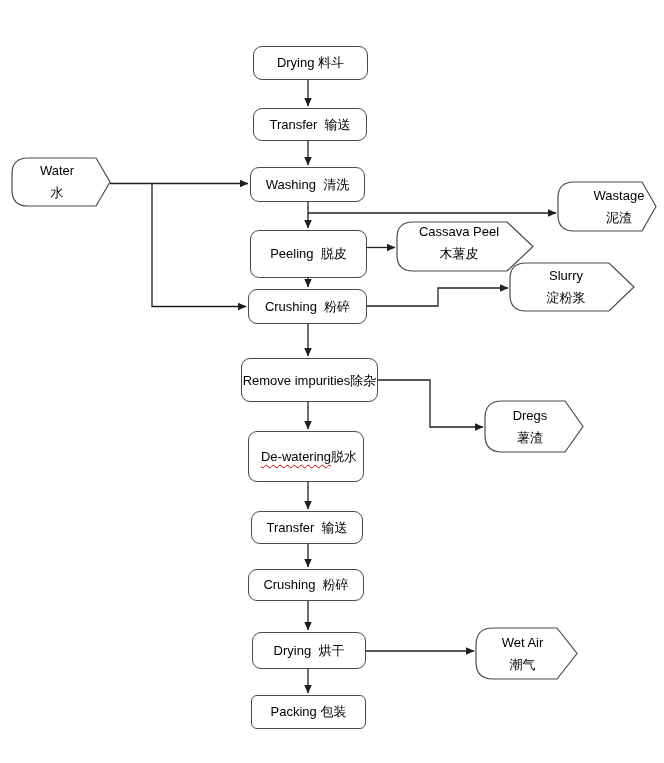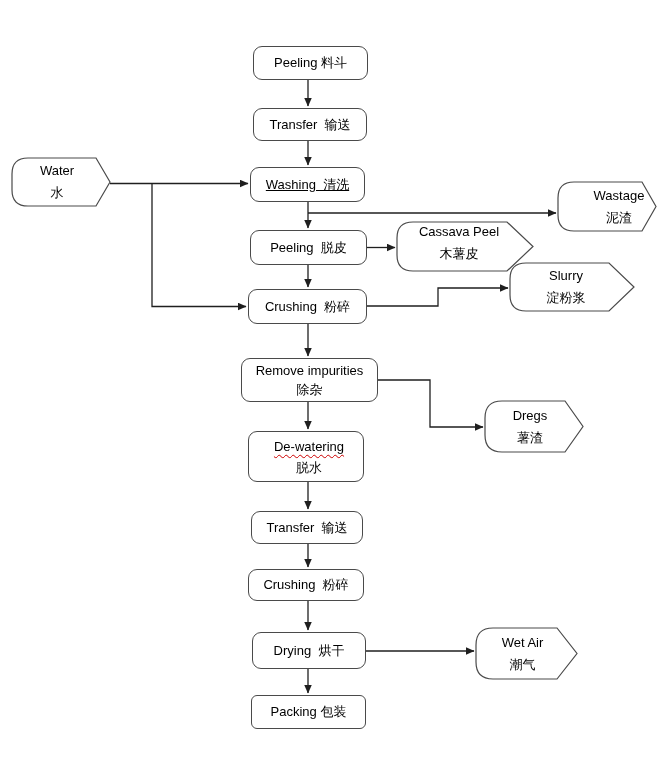--- a/index.html
+++ b/index.html
@@ -24,21 +24,21 @@
     background: #ffffff;
     display: flex;
     align-items: center;
     justify-content: center;
     font-size: 13px;
     white-space: pre;
     box-sizing: border-box;
     text-align: center;
   }
   .node.twoline {
-    flex-direction: column;
+    flex-direction: row;
     line-height: 19px;
   }
   .hexlabel {
     position: absolute;
     display: flex;
     flex-direction: column;
     align-items: center;
     justify-content: center;
     font-size: 13px;
     line-height: 22px;
@@ -88,27 +88,27 @@
     <g stroke="#4a4a4a" stroke-width="1.2" fill="#ffffff">
       <path d="M28,158 H96 L110,182 L96,206 H28 Q12,206 12,190 V174 Q12,158 28,158 Z"></path>
       <path d="M574,182 H642 L656,206.5 L642,231 H574 Q558,231 558,215 V198 Q558,182 574,182 Z"></path>
       <path d="M413,222 H507 L533,246.5 L507,271 H413 Q397,271 397,255 V238 Q397,222 413,222 Z"></path>
       <path d="M526,263 H609 L634,287 L609,311 H526 Q510,311 510,295 V279 Q510,263 526,263 Z"></path>
       <path d="M502,401 H565 L583,426.5 L565,452 H502 Q485,452 485,435 V418 Q485,401 502,401 Z"></path>
       <path d="M493,628 H557 L577,653.5 L557,679 H493 Q476,679 476,662 V645 Q476,628 493,628 Z"></path>
     </g>
   </svg>
 
-  <div class="node" style="left:253px; top:46px; width:115px; height:34px;">Peeling 料斗</div>
+  <div class="node" style="left:253px; top:46px; width:115px; height:34px;">Drying 料斗</div>
 
   <div class="node" style="left:253px; top:108px; width:114px; height:33px;">Transfer  输送</div>
 
-  <div class="node" style="left:250px; top:167px; width:115px; height:35px;text-decoration:underline;">Washing  清洗</div>
+  <div class="node" style="left:250px; top:167px; width:115px; height:35px;">Washing  清洗</div>
 
-  <div class="node" style="left:250px; top:230px; width:117px; height:35px;">Peeling  脱皮</div>
+  <div class="node" style="left:250px; top:230px; width:117px; height:48px;">Peeling  脱皮</div>
 
   <div class="node" style="left:248px; top:289px; width:119px; height:35px;">Crushing  粉碎</div>
 
   <div class="node twoline" style="left:241px; top:358px; width:137px; height:44px;">
     <span>Remove impurities</span>
     <span>除杂</span>
   </div>
 
   <div class="node twoline" style="left:248px; top:431px; width:116px; height:51px; line-height:21px;padding-left:6px;">
     <span class="squiggle">De-watering</span>

